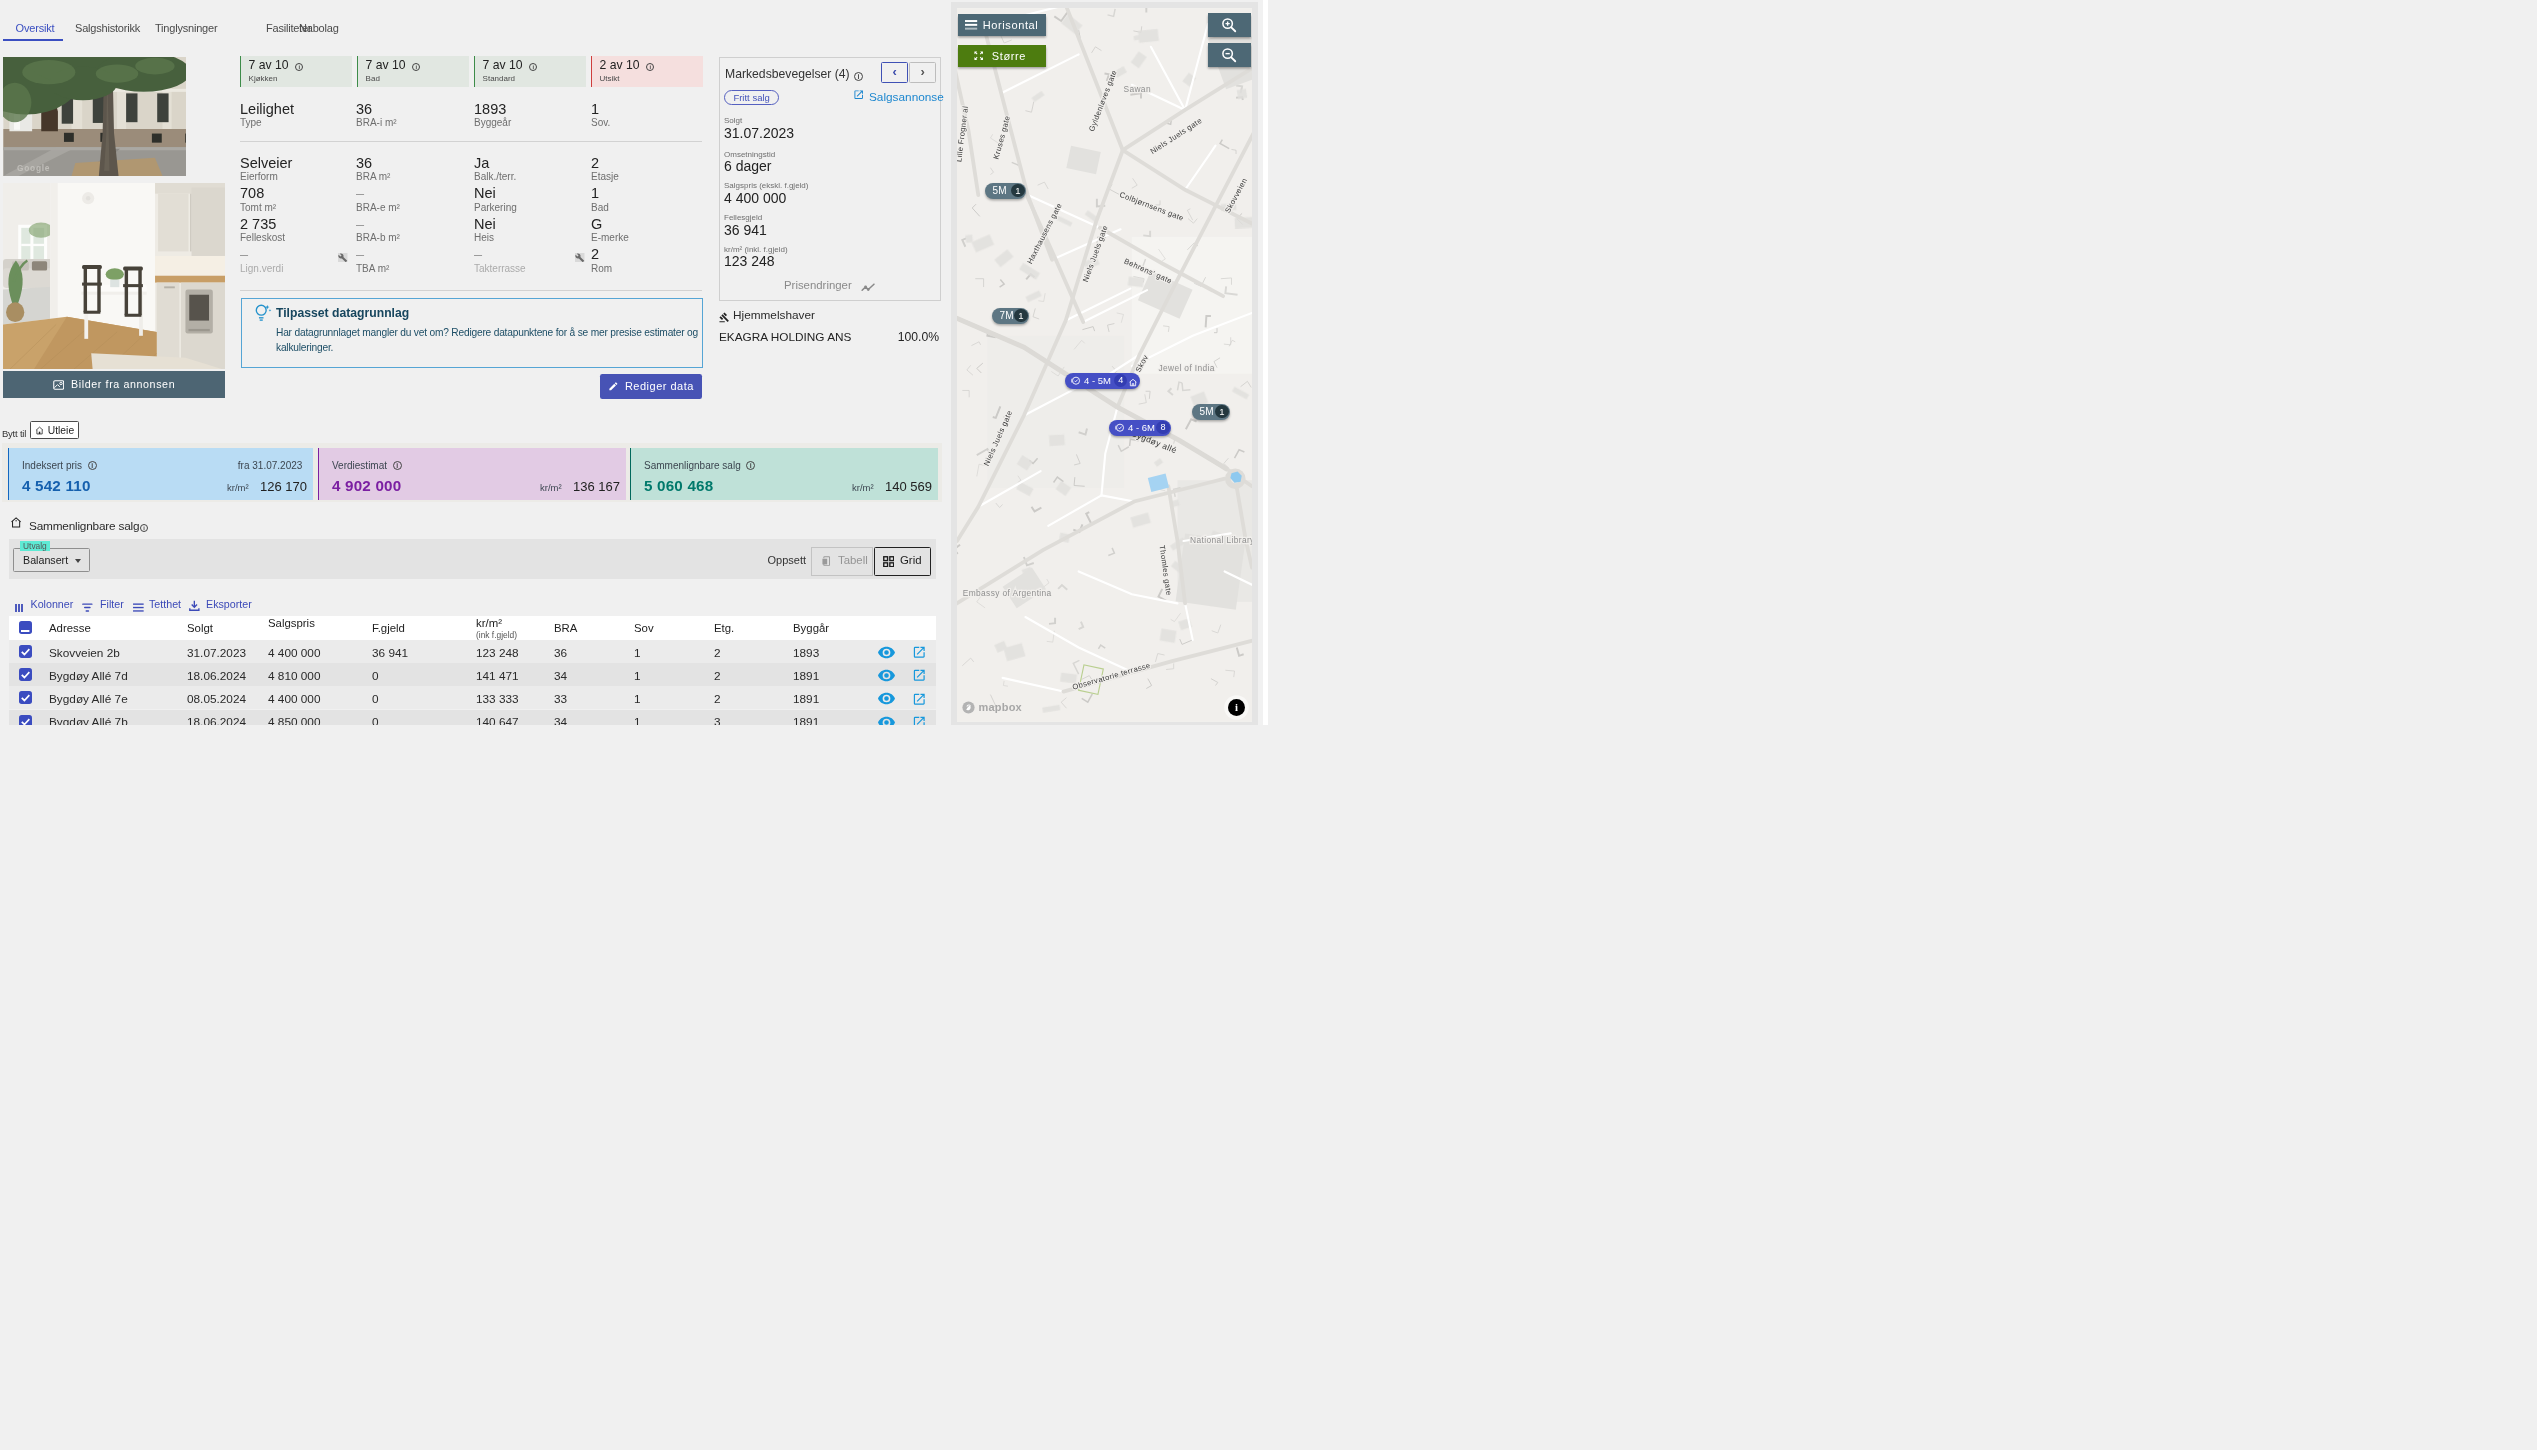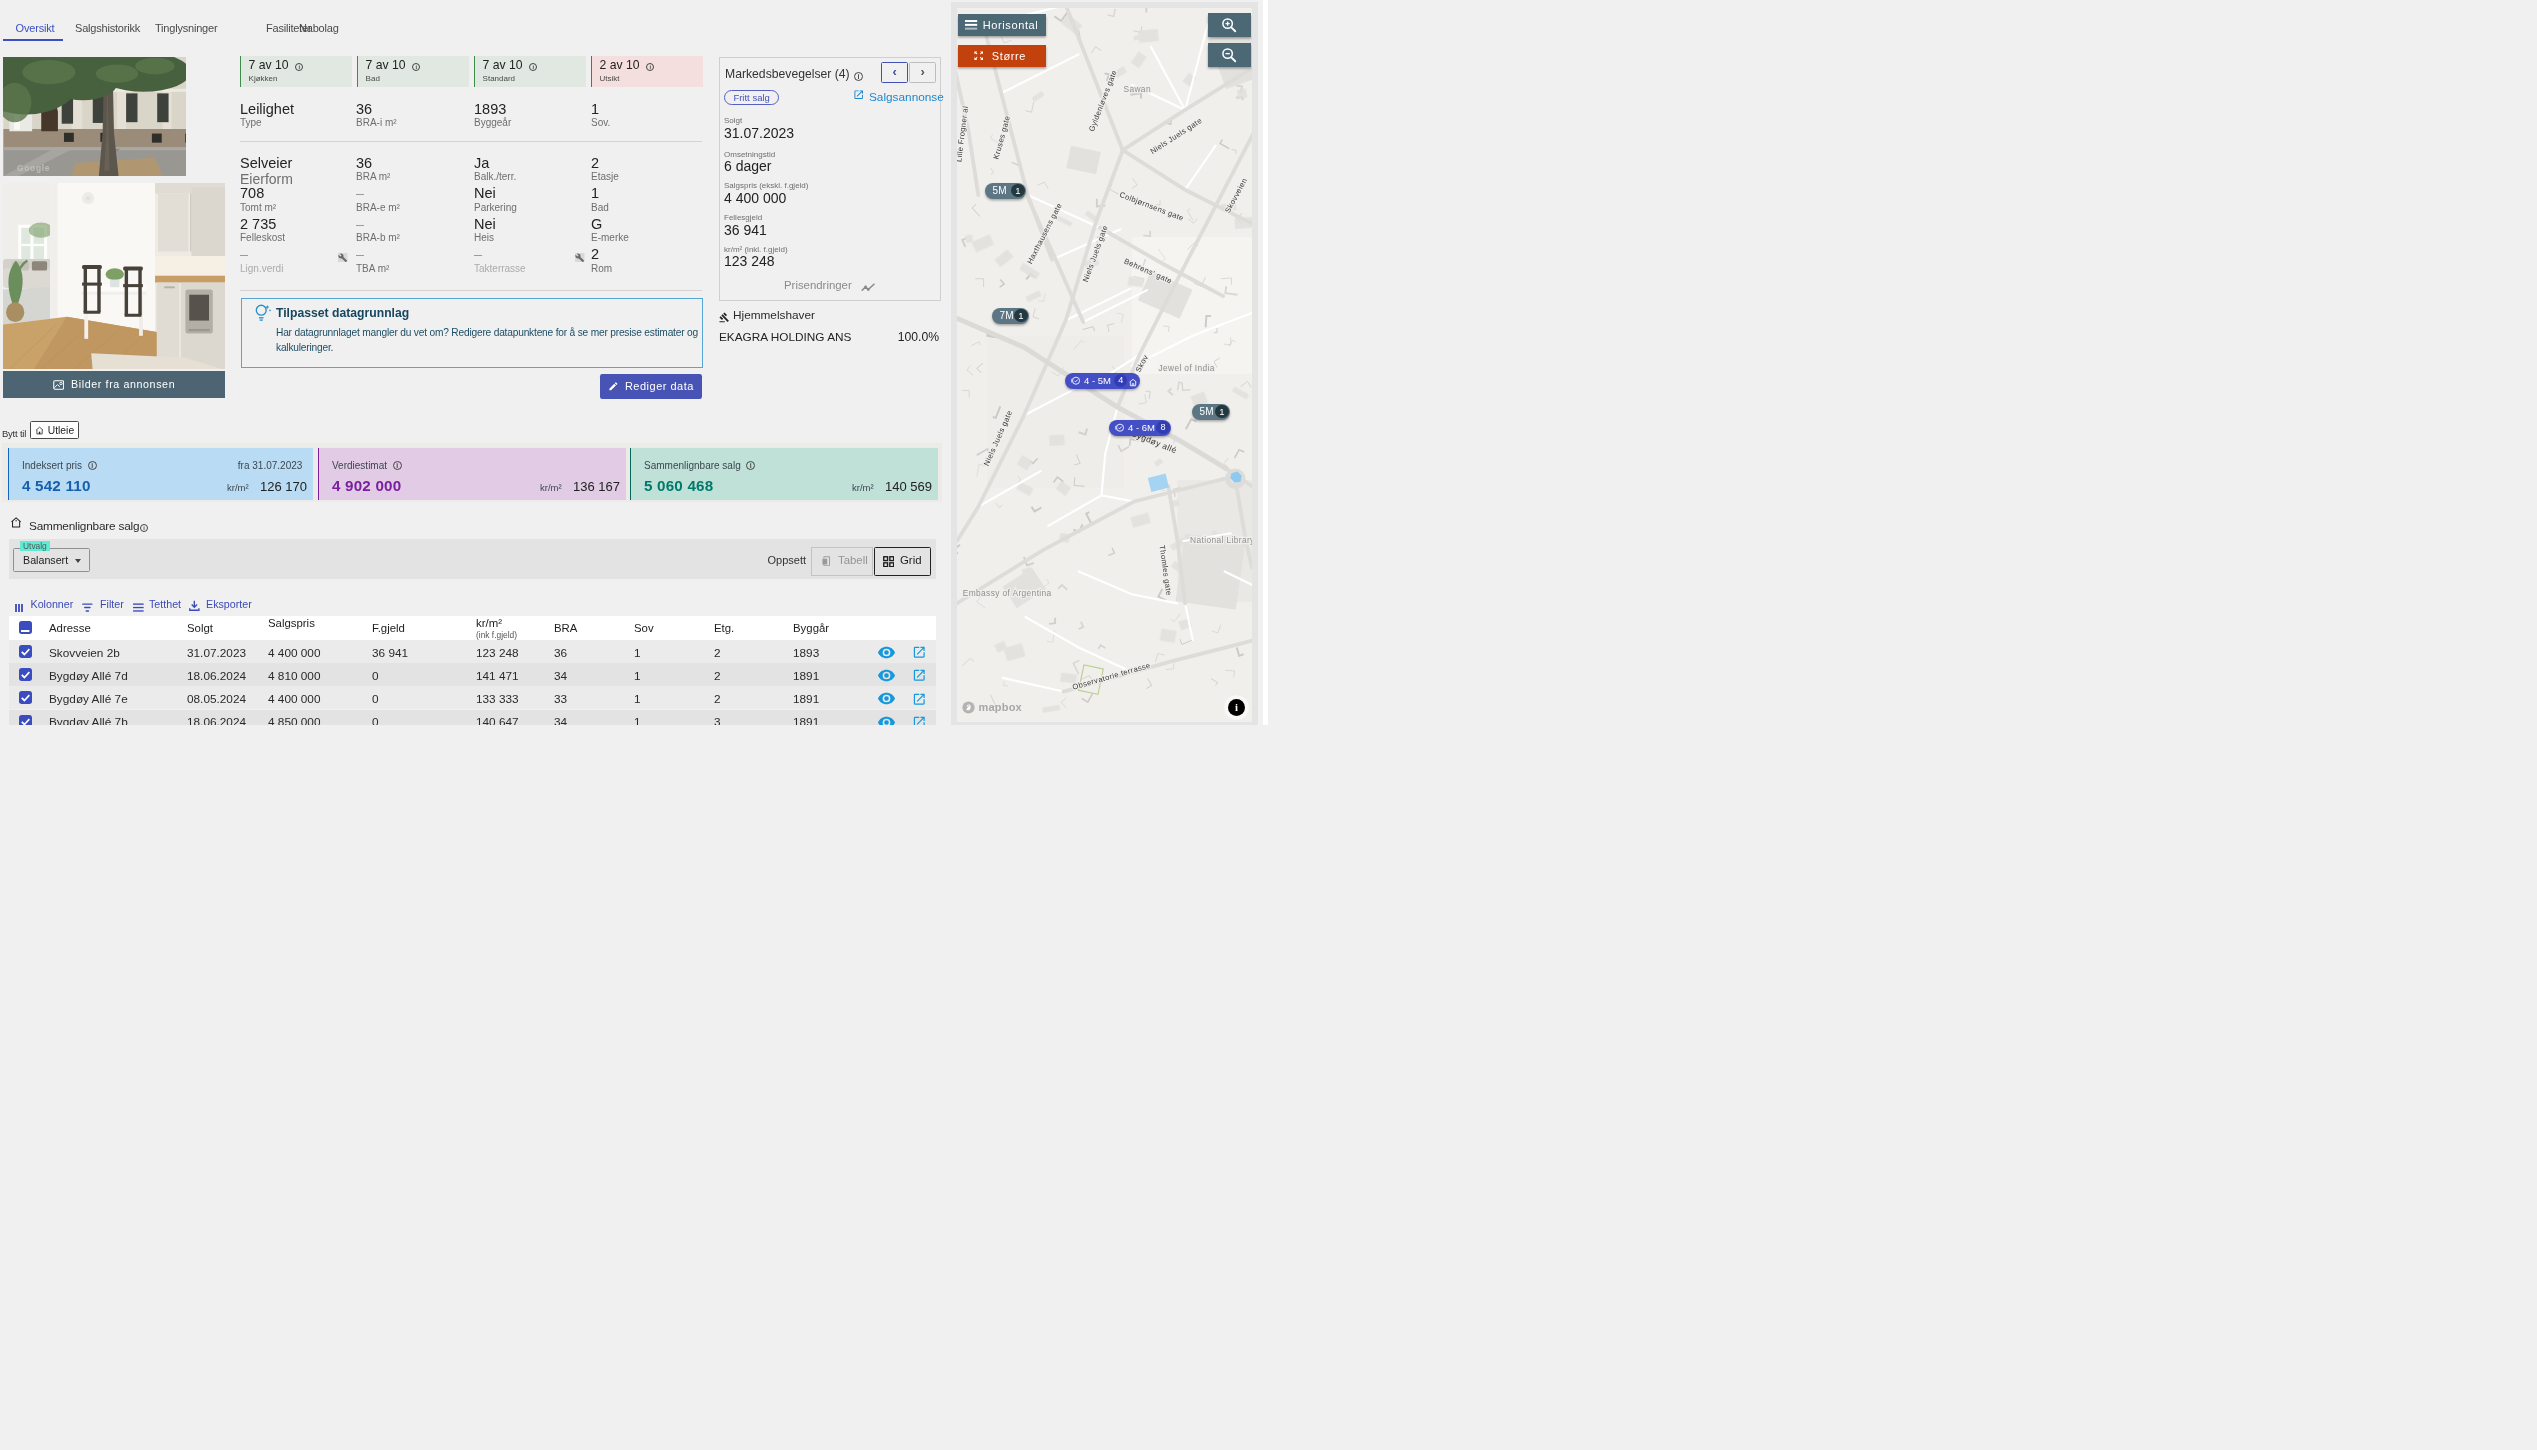--- a/index.html
+++ b/index.html
@@ -186,21 +186,21 @@
 <div id="grid">
 <div class="abs" style="left:240px; top:101px; font-size:14.5px; color:#232323;">Leilighet</div>
 <div class="abs" style="left:240px; top:117px; font-size:10px; color:#6e6e6e;">Type</div>
 <div class="abs" style="left:356px; top:101px; font-size:14.5px; color:#232323;">36</div>
 <div class="abs" style="left:356px; top:117px; font-size:10px; color:#6e6e6e;">BRA-i m²</div>
 <div class="abs" style="left:474px; top:101px; font-size:14.5px; color:#232323;">1893</div>
 <div class="abs" style="left:474px; top:117px; font-size:10px; color:#6e6e6e;">Byggeår</div>
 <div class="abs" style="left:591px; top:101px; font-size:14.5px; color:#232323;">1</div>
 <div class="abs" style="left:591px; top:117px; font-size:10px; color:#6e6e6e;">Sov.</div>
 <div class="abs" style="left:240px; top:155px; font-size:14.5px; color:#232323;">Selveier</div>
-<div class="abs" style="left:240px; top:171px; font-size:14px; color:#6e6e6e;">Eierform</div>
+<div class="abs" style="left:240px; top:171px; font-size:10px; color:#6e6e6e;">Eierform</div>
 <div class="abs" style="left:356px; top:155px; font-size:14.5px; color:#232323;">36</div>
 <div class="abs" style="left:356px; top:171px; font-size:10px; color:#6e6e6e;">BRA m²</div>
 <div class="abs" style="left:474px; top:155px; font-size:14.5px; color:#232323;">Ja</div>
 <div class="abs" style="left:474px; top:171px; font-size:10px; color:#6e6e6e;">Balk./terr.</div>
 <div class="abs" style="left:591px; top:155px; font-size:14.5px; color:#232323;">2</div>
 <div class="abs" style="left:591px; top:171px; font-size:10px; color:#6e6e6e;">Etasje</div>
 <div class="abs" style="left:240px; top:185px; font-size:14.5px; color:#232323;">708</div>
 <div class="abs" style="left:240px; top:202px; font-size:10px; color:#6e6e6e;">Tomt m²</div>
 <div class="abs" style="left:356px; top:185px; font-size:14.5px; color:#9b9b9b;">–</div>
 <div class="abs" style="left:356px; top:202px; font-size:10px; color:#6e6e6e;">BRA-e m²</div>
@@ -727,21 +727,21 @@
       <text x="349" y="703" transform="rotate(0 349 703)" font-size="11" fill="#8f8f8f" text-anchor="middle" letter-spacing="0.5" style="paint-order:stroke; stroke:#f1efec; stroke-width:3px;">National Library</text>
       <text x="271" y="739" transform="rotate(82 271 739)" font-size="10" fill="#3a3a3a" text-anchor="middle" letter-spacing="0.5" style="paint-order:stroke; stroke:#f1efec; stroke-width:3px;">Thomles gate</text>
       <text x="66" y="772" transform="rotate(0 66 772)" font-size="11" fill="#8f8f8f" text-anchor="middle" letter-spacing="0.5" style="paint-order:stroke; stroke:#f1efec; stroke-width:3px;">Embassy of Argentina</text>
       <text x="204" y="881" transform="rotate(-16 204 881)" font-size="10" fill="#3a3a3a" text-anchor="middle" letter-spacing="0.5" style="paint-order:stroke; stroke:#f1efec; stroke-width:3px;">Observatorie terrasse</text>
     </svg>
     <div style="position:absolute; left:0.8px; top:6.1px; width:88px; height:22.5px; background:#4d6875; box-shadow:0 1.5px 2.3px rgba(0,0,0,.35); color:#fff; font-size:11px; letter-spacing:0.6px; line-height:22.5px; text-align:left; padding-left:25px;"><svg width="12.2" height="10" viewBox="0 0 16 13" style="position:absolute; left:7.6px; top:6.1px;">
         <rect x="0" y="0" width="16" height="2.6" fill="#fff"></rect>
         <rect x="0" y="5" width="16" height="2.6" fill="#fff"></rect>
         <rect x="0" y="10" width="16" height="2.6" fill="#fff" opacity=".55"></rect>
       </svg>Horisontal</div>
-    <div style="position:absolute; left:0.8px; top:37px; width:88px; height:22.5px; background:#c2410c; box-shadow:0 1.5px 2.3px rgba(0,0,0,.35); color:#fff; font-size:11px; letter-spacing:0.6px; line-height:22.5px; text-align:left; padding-left:34px;"><svg width="11.4" height="11.4" viewBox="0 0 24 24" style="position:absolute; left:15.2px; top:5.3px;">
+    <div style="position:absolute; left:0.8px; top:37px; width:88px; height:22.5px; background:#4d7c0f; box-shadow:0 1.5px 2.3px rgba(0,0,0,.35); color:#fff; font-size:11px; letter-spacing:0.6px; line-height:22.5px; text-align:left; padding-left:34px;"><svg width="11.4" height="11.4" viewBox="0 0 24 24" style="position:absolute; left:15.2px; top:5.3px;">
         <path fill="#fff" d="M9 3 H3 v6 l2.2-2.2 L8 9.6 9.6 8 6.8 5.2 9 3 z M15 3 l2.2 2.2 L14.4 8 16 9.6 l2.8-2.8 L21 9 V3 h-6 z M9.6 16 8 14.4 5.2 17.2 3 15 v6 h6 l-2.2-2.2 L9.6 16 z M21 15 l-2.2 2.2 L16 14.4 14.4 16 l2.8 2.8 L15 21 h6 v-6 z"></path>
       </svg>Større</div>
     <div style="position:absolute; left:251px; top:5.3px; width:43px; height:24px; background:#4d6875; box-shadow:0 1.5px 2.3px rgba(0,0,0,.35); text-align:center; padding-top:3px;"><svg width="18.3" height="18.3" viewBox="0 0 24 24">
         <circle cx="10" cy="10" r="6.2" fill="none" stroke="#fff" stroke-width="2"></circle>
         <path d="M14.8 14.8 L20 20" stroke="#fff" stroke-width="2.4" stroke-linecap="round"></path>
         <path d="M10 7.2 v5.6 M7.2 10 h5.6" stroke="#fff" stroke-width="1.8"></path>
       </svg></div>
     <div style="position:absolute; left:251px; top:35px; width:43px; height:24.4px; background:#4d6875; box-shadow:0 1.5px 2.3px rgba(0,0,0,.35); text-align:center; padding-top:3px;"><svg width="18.3" height="18.3" viewBox="0 0 24 24">
         <circle cx="10" cy="10" r="6.2" fill="none" stroke="#fff" stroke-width="2"></circle>
         <path d="M14.8 14.8 L20 20" stroke="#fff" stroke-width="2.4" stroke-linecap="round"></path>

